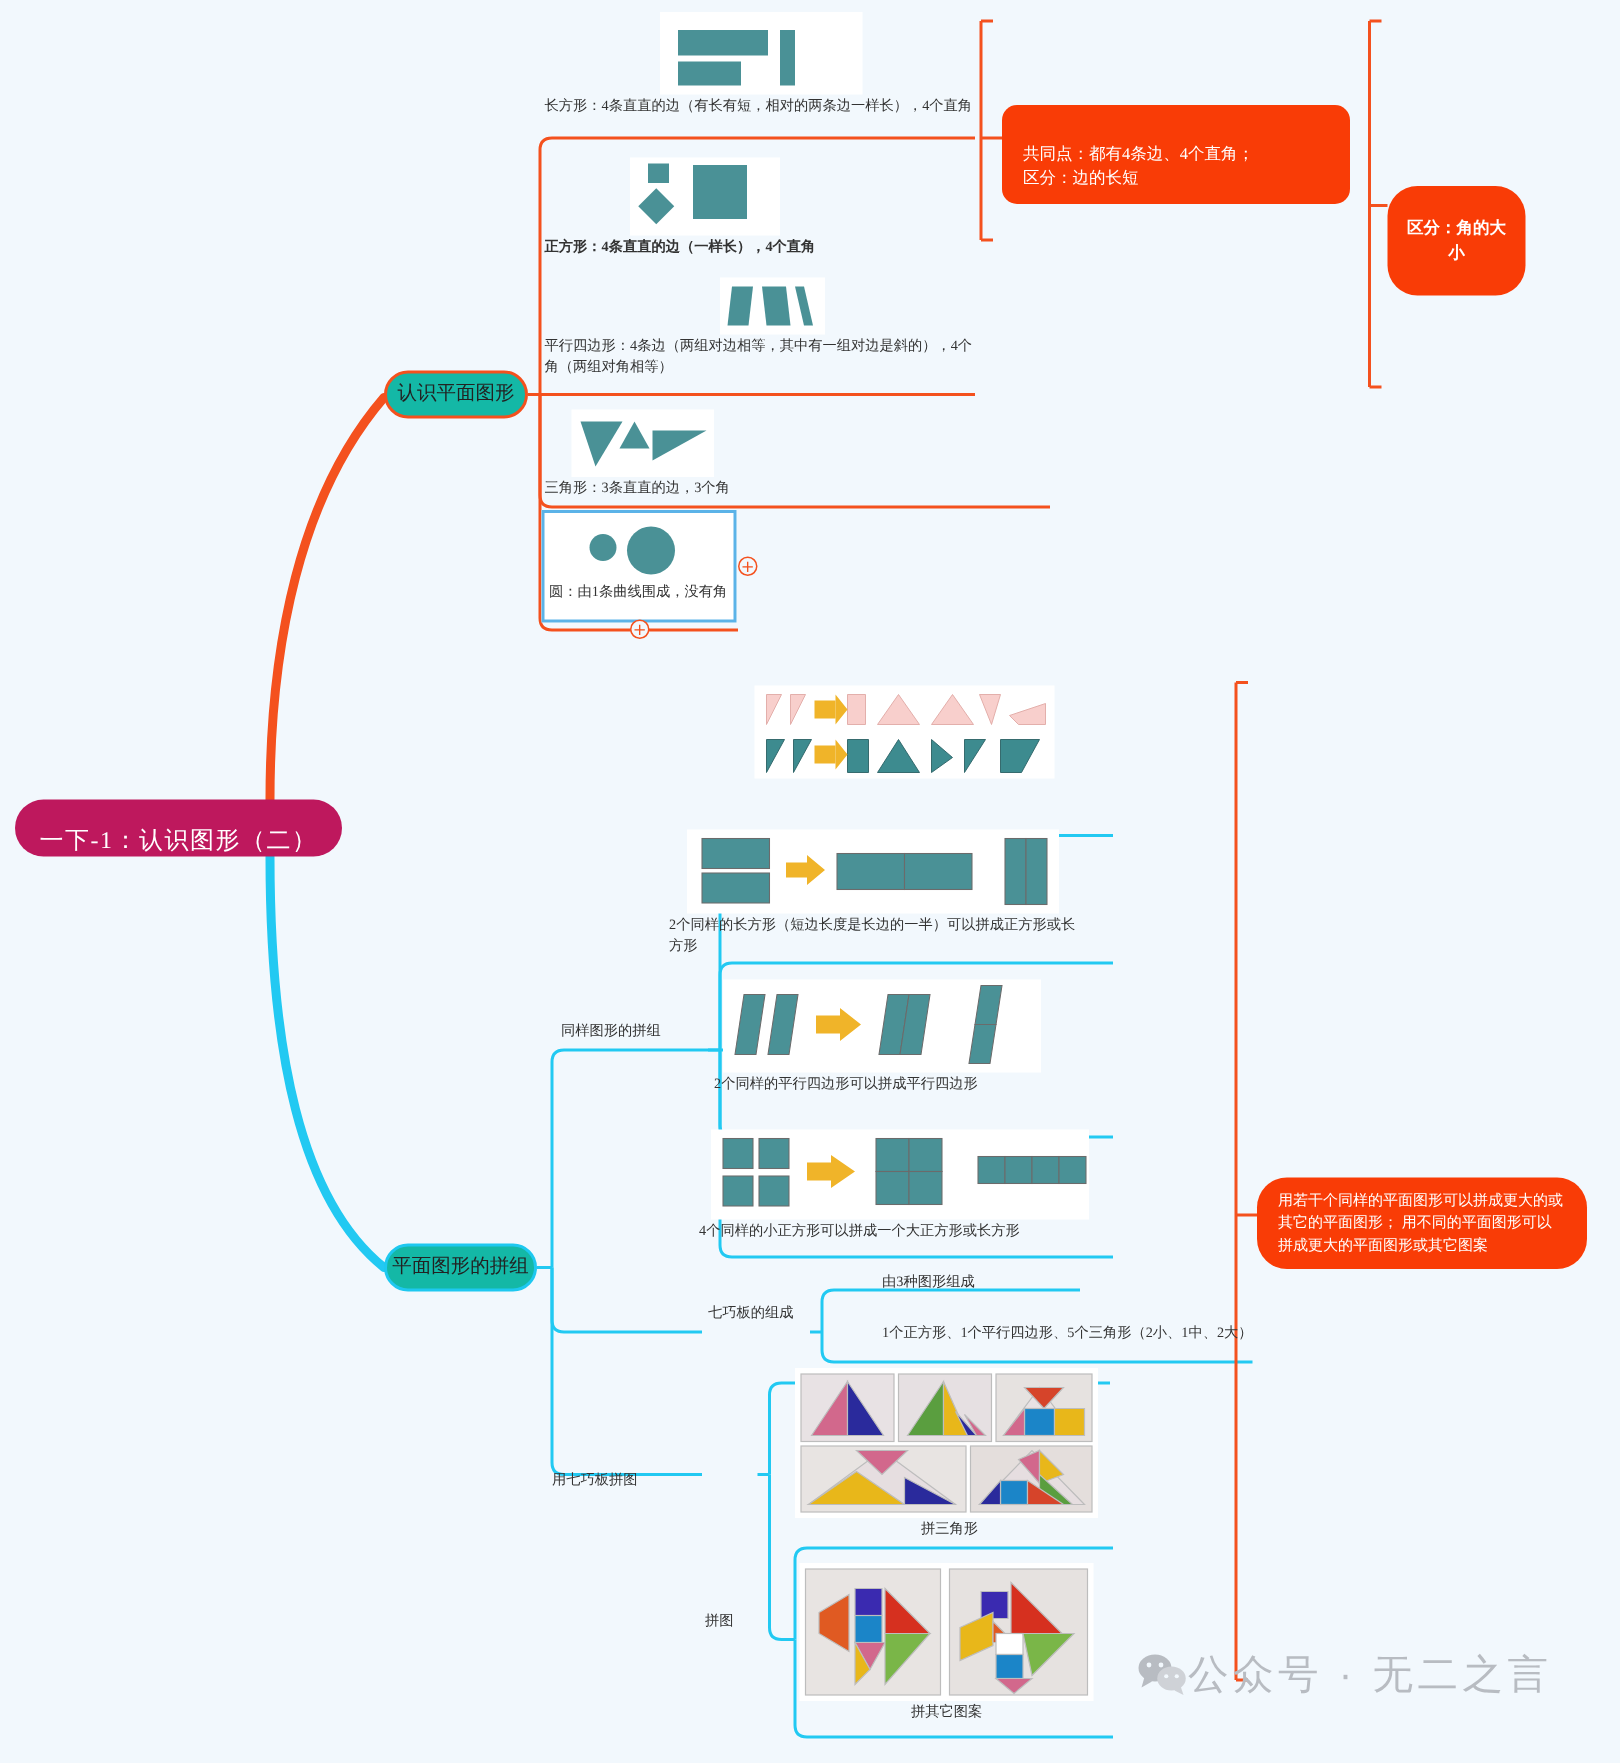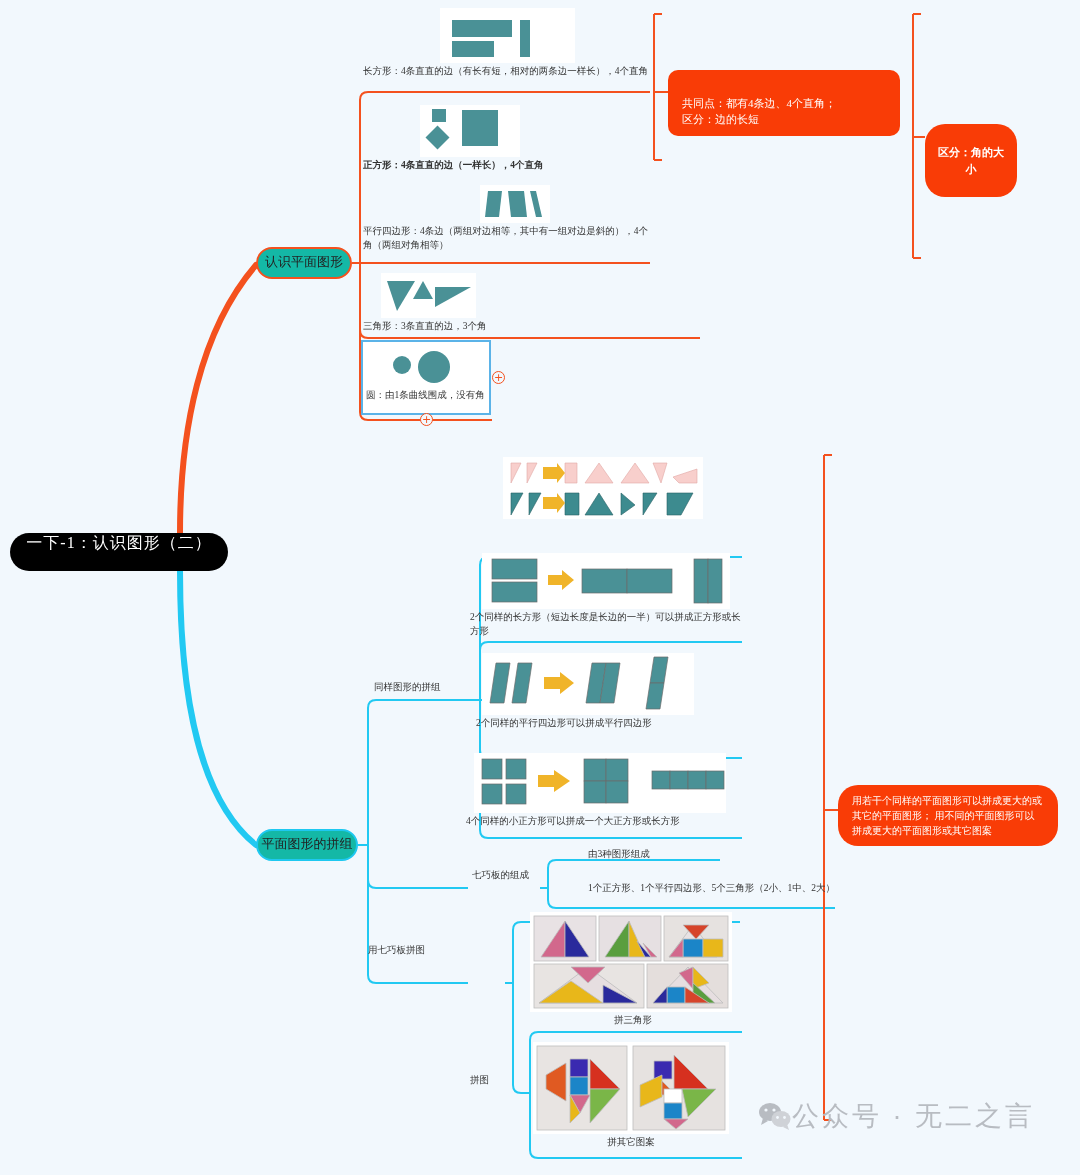--- a/index.html
+++ b/index.html
@@ -12,25 +12,25 @@
   }
   #canvas { position: absolute; inset: 0; width: 1080px; height: 1175px; }
   svg.wires { position: absolute; left: 0; top: 0; width: 1080px; height: 1175px; pointer-events: none; }
 
   .node { position: absolute; }
 
   
   .root {
     left: 10px; top: 533px;
     width: 218px; height: 38px;
-    background: #000000;
+    background: #be185d;
     border-radius: 19px;
     color: #fff;
     font-size: 16px;
-    display: flex; align-items: flex-start; justify-content: center;
+    display: flex; align-items: flex-end; justify-content: center;
     letter-spacing: 1px;
     z-index: 6;
   }
 
   
   .pill {
     border-radius: 16px;
     background: #14b8a6;
     display: flex; align-items: flex-end; justify-content: center;
     font-size: 13px;
@@ -235,21 +235,21 @@
   <div class="node summary" style="left:838px; top:785px; width:220px; font-size:10px;">
     <span>用若干个同样的平面图形可以拼成更大的或其它的平面图形；  用不同的平面图形可以拼成更大的平面图形或其它图案</span>
   </div>
 
   <div class="node plain" style="left:374px; top:681px;">
     <span>同样图形的拼组</span>
   </div>
   <div class="node plain" style="left:472px; top:869px;">
     <span>七巧板的组成</span>
   </div>
-  <div class="node plain" style="left:368px; top:944px;">
+  <div class="node plain" style="left:368px; top:980px;">
     <span>用七巧板拼图</span>
   </div>
   <div class="node plain" style="left:470px; top:1074px;">
     <span>拼图</span>
   </div>
 
   <div class="node leaf" style="left:490px; top:457px; width:252px;">
     <div class="thumb" style="width:200px; height:62px; margin-left:13px;">
       <svg viewBox="0 0 200 62" width="200" height="62">
         <g fill="#f8cfcc" stroke="#e0a8a4" stroke-width="0.6">
@@ -271,21 +271,21 @@
           <polygon points="118,36 132,48 118,58"></polygon>
           <polygon points="140,36 154,36 140,58"></polygon>
           <polygon points="164,36 190,36 178,58 164,58"></polygon>
         </g>
         <polygon points="40,40 54,40 54,52 40,52" fill="#f0b429" stroke="none"></polygon>
         <polygon points="54,36 62,46 54,56" fill="#f0b429"></polygon>
       </svg>
     </div>
   </div>
 
-  <div class="node leaf" style="left:470px; top:553px; width:272px;">
+  <div class="node leaf" style="left:446px; top:553px; width:272px;">
     <div class="thumb" style="width:248px; height:56px; margin-left:12px;">
       <svg viewBox="0 0 248 56" width="248" height="56">
         <g fill="#4a9196" stroke="#6b6b6b" stroke-width="0.7">
           <rect x="10" y="6" width="45" height="20"></rect>
             <rect x="10" y="29" width="45" height="20"></rect>
           <rect x="100" y="16" width="45" height="24"></rect>
             <rect x="145" y="16" width="45" height="24"></rect>
           <rect x="212" y="6" width="14" height="44"></rect>
             <rect x="226" y="6" width="14" height="44"></rect>
         </g>

